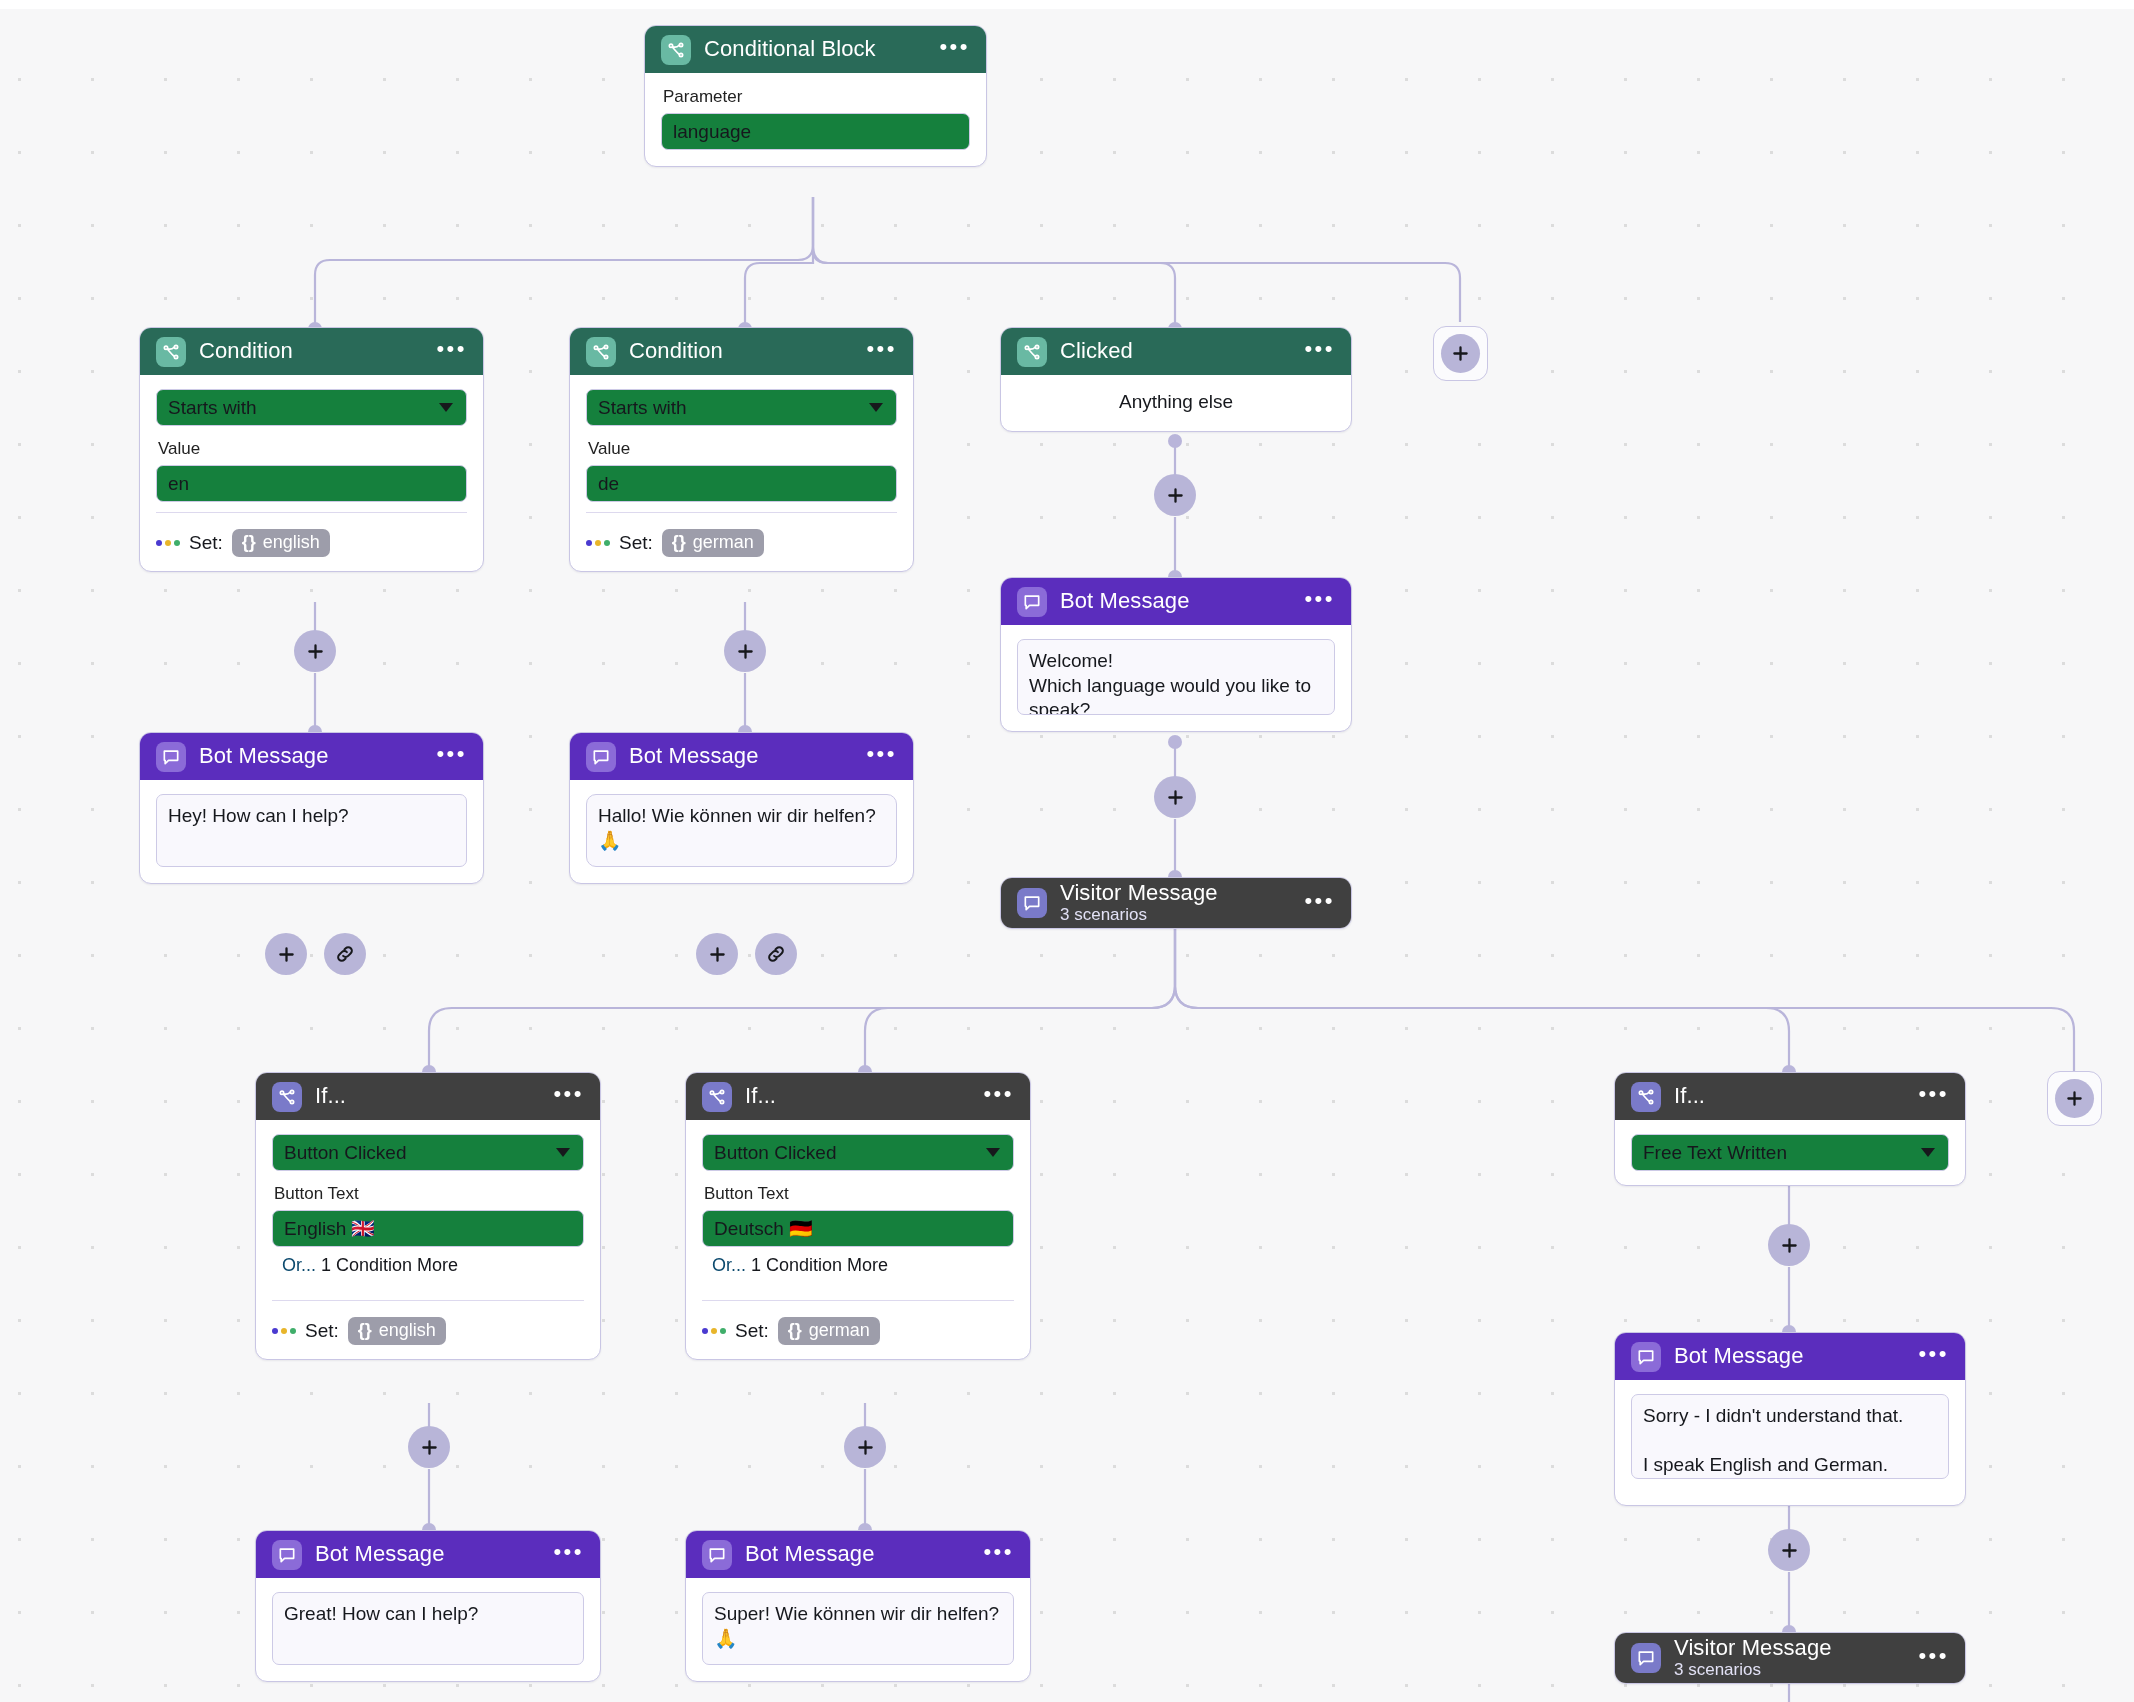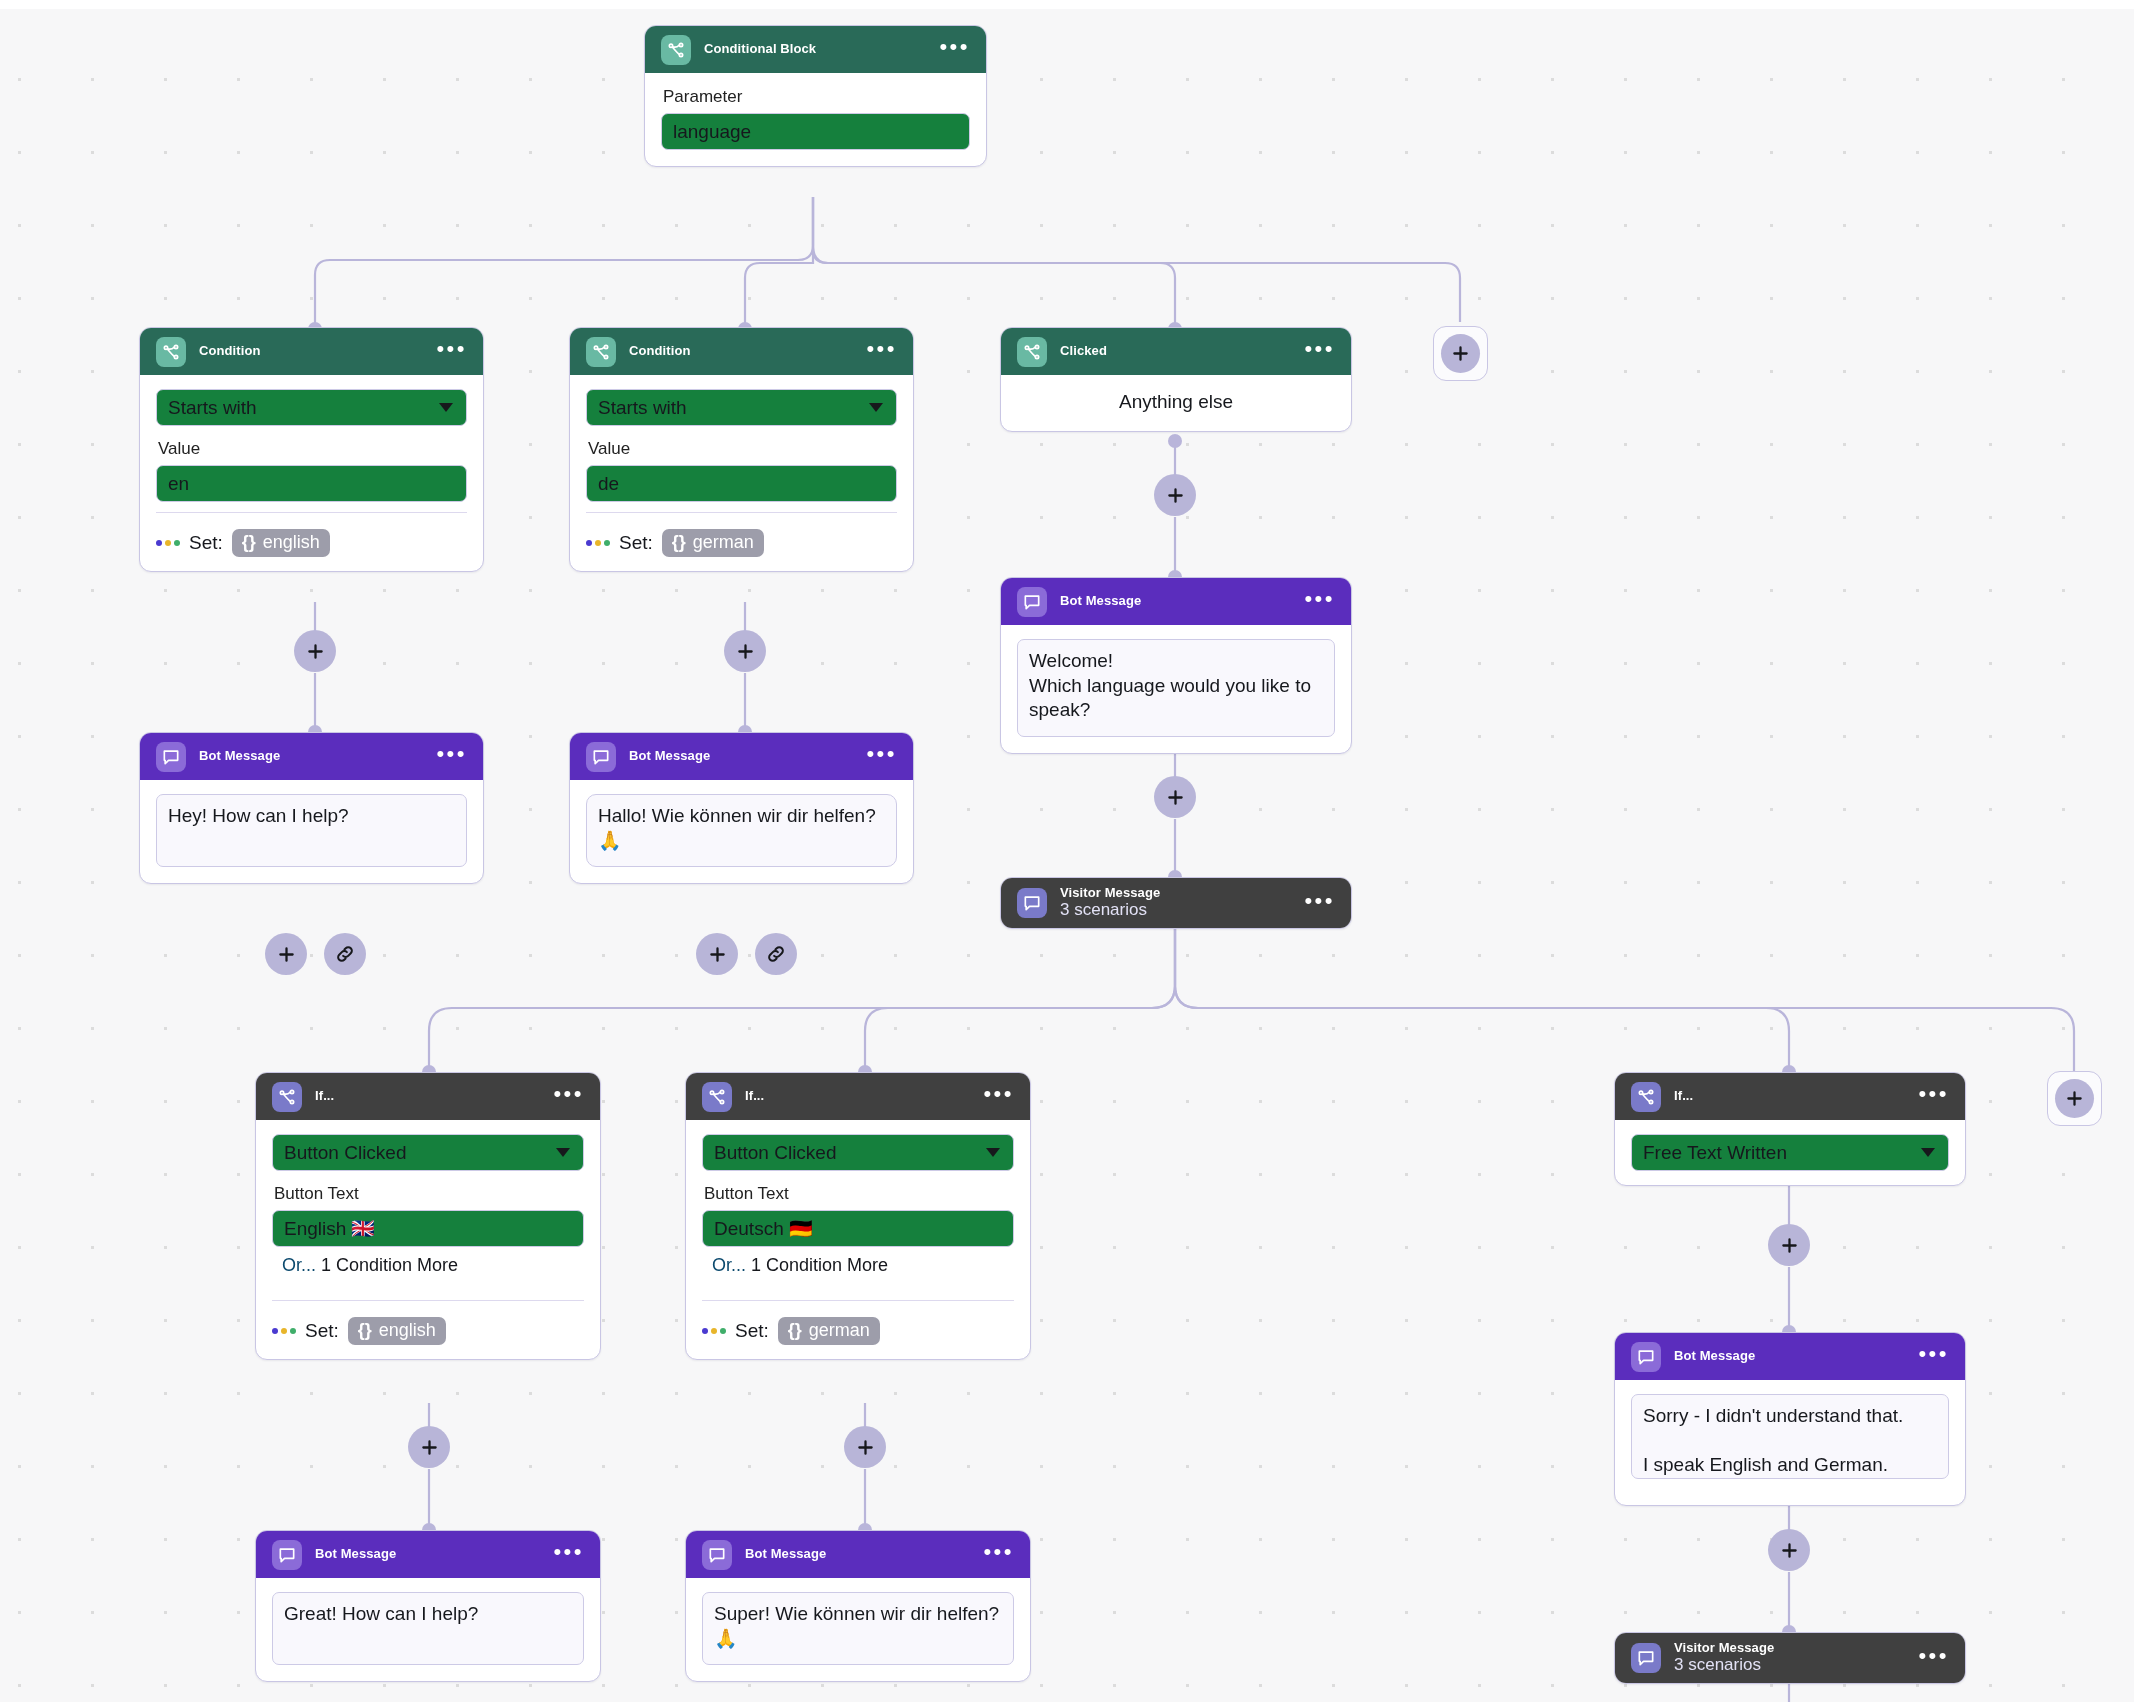--- a/index.html
+++ b/index.html
@@ -19,21 +19,21 @@
   }
   #topstrip{position:absolute;left:0;top:0;width:2134px;height:9px;background:#ffffff;z-index:5;}
   #wires{position:absolute;left:0;top:0;width:2134px;height:1702px;z-index:1;pointer-events:none;}
 
   .node{position:absolute;z-index:3;border-radius:12px;background:#ffffff;
         border:1px solid #c9c6e4;box-shadow:0 1px 2px rgba(30,25,70,.07);overflow:hidden;}
   .hdr{display:flex;align-items:center;gap:13px;padding:0 16px;height:47px;box-sizing:border-box;}
   .hdr.two{height:50px;}
   .ico{width:30px;height:30px;border-radius:8px;display:flex;align-items:center;justify-content:center;flex:0 0 auto;}
   .hdr-txtwrap{flex:1 1 auto;min-width:0;display:flex;flex-direction:column;justify-content:center;}
-  .hdr-title{color:#fff;font-size:13px;font-weight:700;letter-spacing:.1px;line-height:1.1;white-space:nowrap;}
+  .hdr-title{color:#fff;font-size:22px;font-weight:400;letter-spacing:.1px;line-height:1.1;white-space:nowrap;}
   .hdr-sub{color:#e2e1f5;font-size:17px;font-weight:400;line-height:1.15;white-space:nowrap;}
   .dots{color:#ffffff;font-size:22px;letter-spacing:2.5px;line-height:1;flex:0 0 auto;padding-bottom:5px;}
 
   .green .hdr{background:#296a58;}
   .green .ico{background:#69b9a3;}
   .purple .hdr{background:#5b2dbd;}
   .purple .ico{background:#8b6bd8;}
   .indigo .hdr{background:#404040;}
   .indigo .ico{background:#7a7ac9;}
 
@@ -296,21 +296,21 @@
       <svg width="20" height="20" viewBox="0 0 24 24" fill="none" stroke="#ffffff" stroke-width="2" stroke-linejoin="round">
           <path d="M4 5h16v11H9l-4 4v-4H4z"></path>
         </svg>
     </span>
     <span class="hdr-txtwrap">
         <span class="hdr-title">Bot Message</span>
       </span>
     <span class="dots">•••</span>
   </div>
   <div class="body">
-    <div class="ta" style="height:98px;">Welcome!
+    <div class="ta" style="height:76px;">Welcome!
 Which language would you like to speak?</div>
   </div>
 </div>
 
 <div class="node indigo" style="left:1000px;top:877px;width:350px;">
   <div class="hdr two">
     <span class="ico">
       <svg width="20" height="20" viewBox="0 0 24 24" fill="none" stroke="#ffffff" stroke-width="2" stroke-linejoin="round">
           <path d="M4 5h16v11H9l-4 4v-4H4z"></path>
         </svg>

